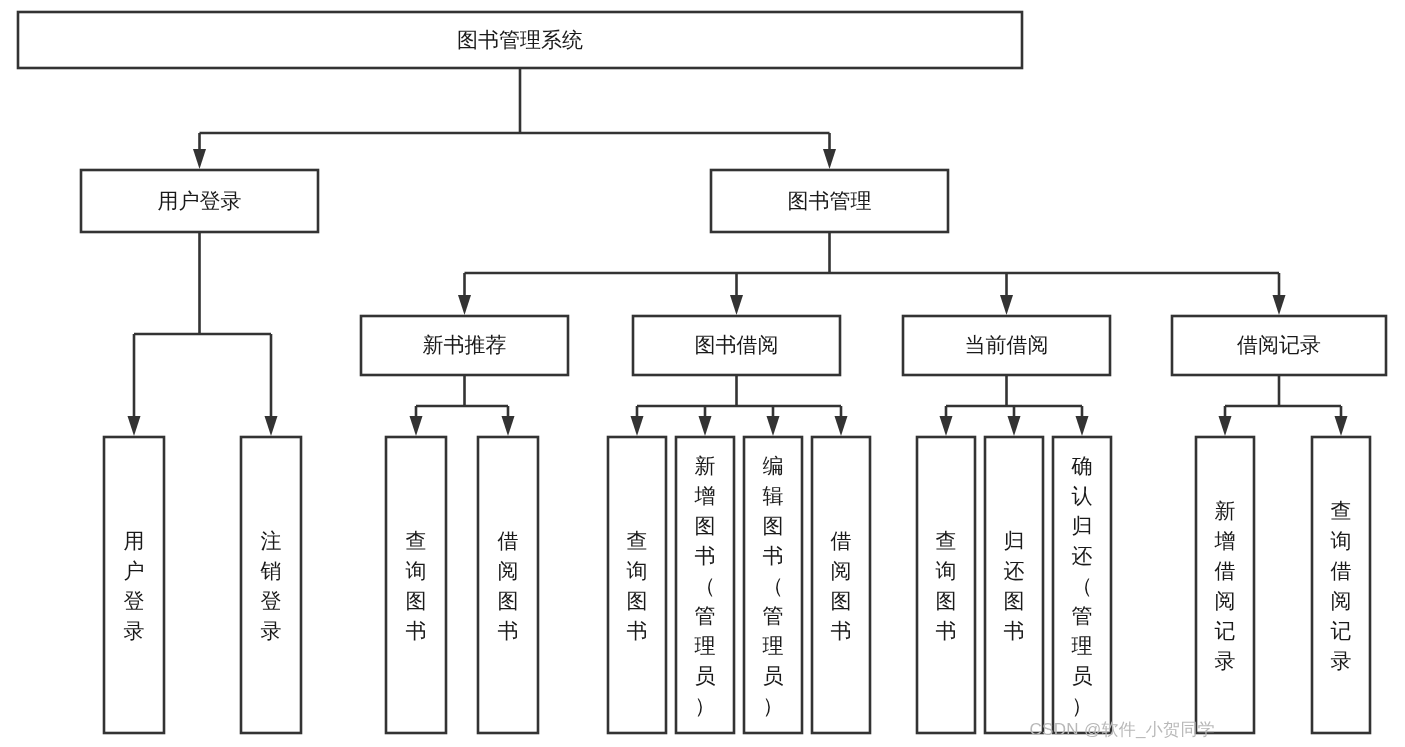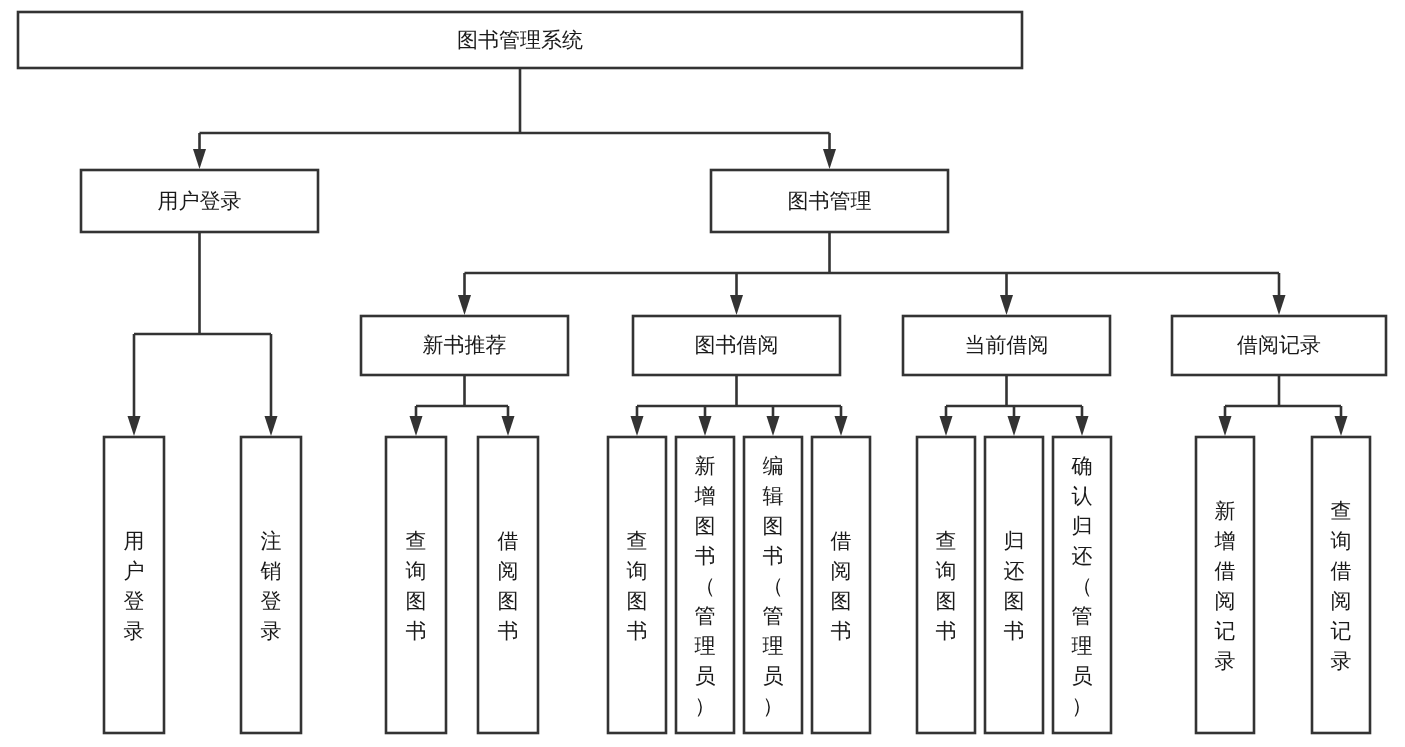--- a/index.html
+++ b/index.html
@@ -218,13 +218,14 @@
         <g>
           <rect class="node-box" x="1196" y="437" width="58" height="296"></rect>
           <text class="node-label-v" x="1225" y="518.4"><tspan x="1225" dy="0">新</tspan><tspan x="1225" dy="30">增</tspan><tspan x="1225" dy="30">借</tspan><tspan x="1225" dy="30">阅</tspan><tspan x="1225" dy="30">记</tspan><tspan x="1225" dy="30">录</tspan></text>
         </g>
         <g>
           <rect class="node-box" x="1312" y="437" width="58" height="296"></rect>
           <text class="node-label-v" x="1341" y="518.4"><tspan x="1341" dy="0">查</tspan><tspan x="1341" dy="30">询</tspan><tspan x="1341" dy="30">借</tspan><tspan x="1341" dy="30">阅</tspan><tspan x="1341" dy="30">记</tspan><tspan x="1341" dy="30">录</tspan></text>
         </g>
       </g>
     </svg>
+  <div class="watermark">CSDN @软件_小贺同学</div>
 </div>
 
 </body></html>

